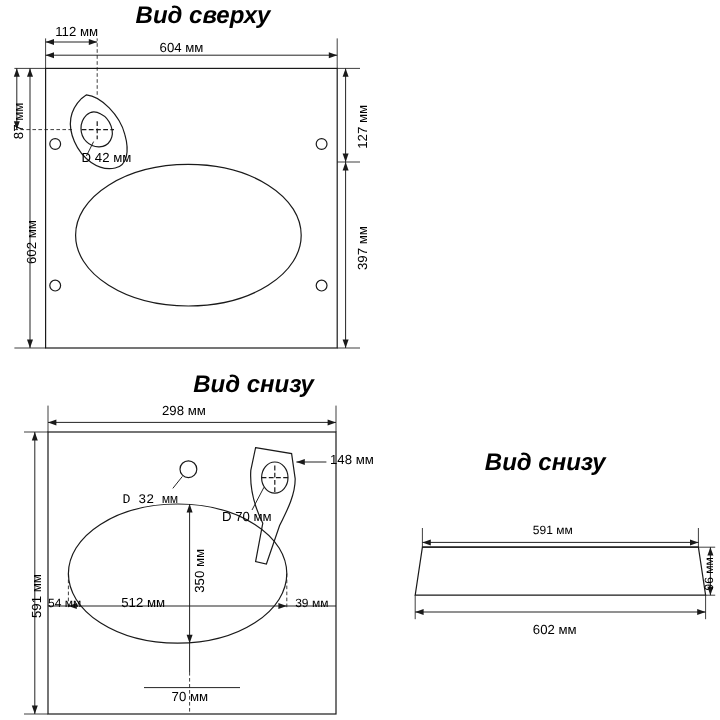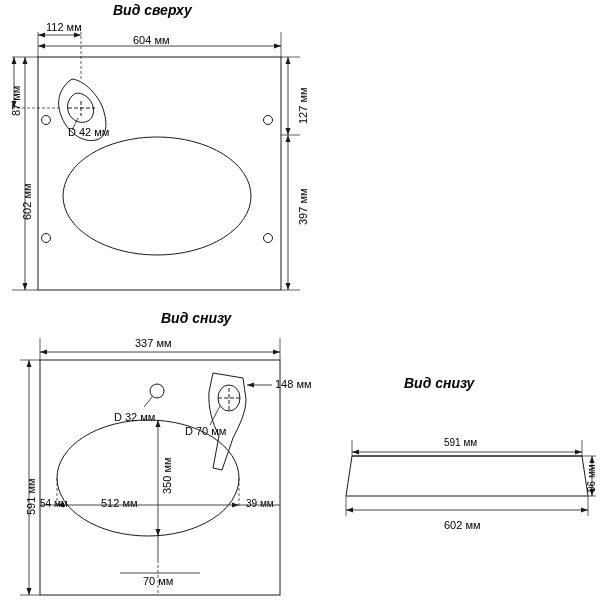--- a/index.html
+++ b/index.html
@@ -24,21 +24,21 @@
   svg.drawing {
     position: absolute;
     left: 0; top: 0;
     width: 600px;
     height: 600px;
   }
   .view-title {
     position: absolute;
     font-style: italic;
     font-weight: bold;
-    font-size: 14px;
+    font-size: 20px;
     white-space: nowrap;
   }
   .dim {
     position: absolute;
     font-size: 11px;
     white-space: nowrap;
     color: #000;
   }
   .dim.small {
     font-size: 10px;
@@ -186,24 +186,24 @@
   <div class="view-title title-side">Вид снизу</div>
 
   <div class="dim" style="left:46px; top:21px;">112 мм</div>
   <div class="dim" style="left:133px; top:34px;">604 мм</div>
   <div class="dim vert" style="left:10px; top:116px;">87 мм</div>
   <div class="dim vert" style="left:21px; top:220px;">602 мм</div>
   <div class="dim" style="left:68px; top:126px;">D 42 мм</div>
   <div class="dim vert" style="left:297px; top:124px;">127 мм</div>
   <div class="dim vert" style="left:297px; top:225px;">397 мм</div>
 
-  <div class="dim" style="left:135px; top:337px;">337 мм</div>
+  <div class="dim" style="left:135px; top:337px;">298 мм</div>
   <div class="dim vert" style="left:25px; top:515px;">591 мм</div>
   <div class="dim" style="left:275px; top:378px;">148 мм</div>
-  <div class="dim" style="left:114px; top:411px;">D 32 мм</div>
+  <div class="dim" style="left:102px; top:411px;font-family:Liberation Mono, monospace;">D 32 мм</div>
   <div class="dim" style="left:185px; top:425px;">D 70 мм</div>
   <div class="dim vert" style="left:161px; top:494px;">350 мм</div>
   <div class="dim" style="left:101px; top:497px;">512 мм</div>
   <div class="dim small" style="left:40px; top:498px;">54 мм</div>
   <div class="dim small" style="left:246px; top:498px;">39 мм</div>
   <div class="dim" style="left:143px; top:575px;">70 мм</div>
 
   <div class="dim small" style="left:444px; top:437px;">591 мм</div>
   <div class="dim small vert" style="left:586px; top:492px;">96 мм</div>
   <div class="dim" style="left:444px; top:519px;">602 мм</div>

